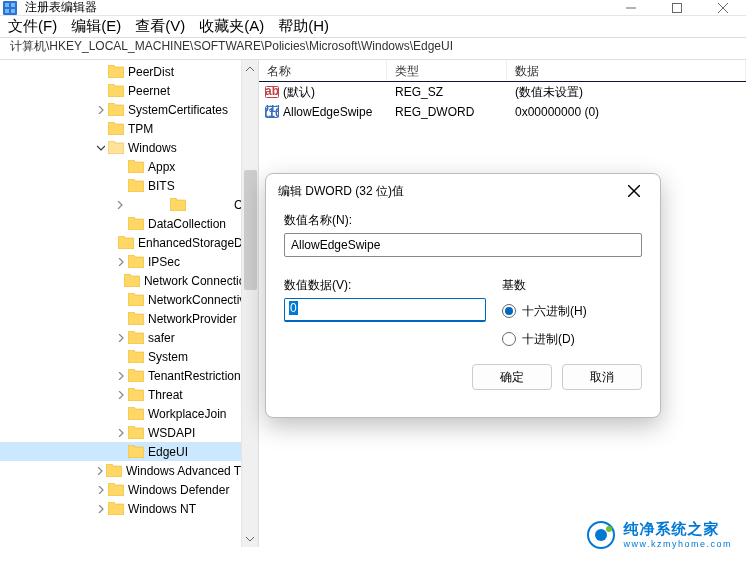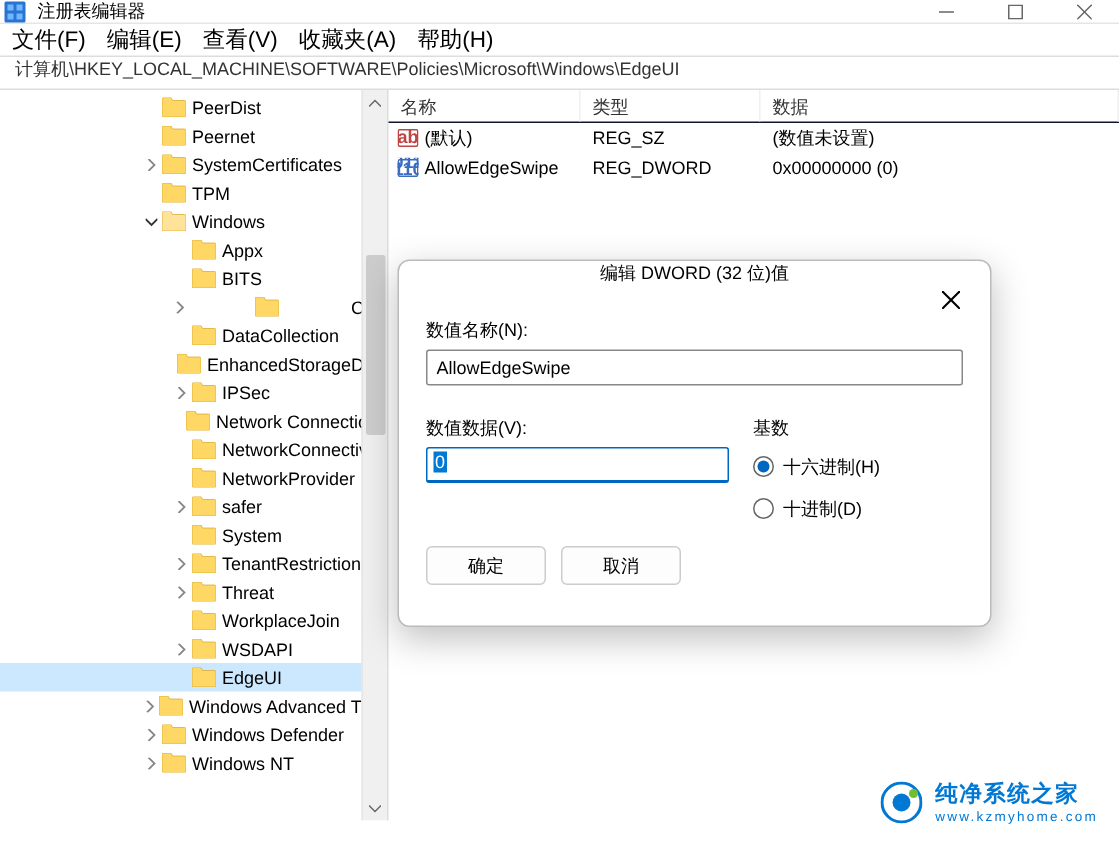--- a/index.html
+++ b/index.html
@@ -30,34 +30,34 @@
 .list-header .col { padding: 3px 8px; font-size: 12px; color: #333; border-right: 1px solid #f0f0f0; }
 .col-name { width: 128px; }
 .col-type { width: 120px; }
 .col-data { flex: 1; }
 .list-body { }
 .list-row { display: flex; height: 20px; align-items: center; }
 .list-row .cell { padding: 0 8px; font-size: 12px; color: #000; white-space: nowrap; overflow: hidden; }
 .reg-icon { width: 14px; height: 14px; margin-left: 4px; display: inline-flex; align-items: center; justify-content: center; }
 
 .dialog { position: absolute; left: 265px; top: 173px; width: 396px; height: 245px; background: #fff; border: 1px solid #bbb; border-radius: 8px; box-shadow: 0 8px 24px rgba(0,0,0,0.25); }
-.dialog-title { height: 34px; display: flex; align-items: center; padding: 0 12px; font-size: 12px; color: #000; flex-direction: column; }
+.dialog-title { height: 34px; display: flex; align-items: center; padding: 0 12px; font-size: 12px; color: #000; }
 .dialog-close { margin-left: auto; width: 28px; height: 28px; display: flex; align-items: center; justify-content: center; cursor: pointer; }
 .dialog-body { padding: 0 18px; }
 .field-label { font-size: 12px; color: #000; margin-top: 4px; margin-bottom: 4px; }
 .text-input { width: 100%; height: 24px; border: 1px solid #888; padding: 2px 6px; font-size: 12px; border-radius: 2px; }
 .row-vb { display: flex; margin-top: 16px; }
 .val-col { flex: 1; margin-right: 16px; }
 .val-input { width: 100%; height: 24px; border: 1px solid #0067c0; border-bottom: 2px solid #0067c0; padding: 2px 4px; font-size: 12px; border-radius: 2px; }
 .val-input .sel { background: #0078d4; color: #fff; padding: 0 1px; }
 .base-col { width: 140px; }
 .radio-row { display: flex; align-items: center; height: 22px; margin-top: 6px; }
 .radio { width: 14px; height: 14px; border-radius: 50%; border: 1px solid #666; margin-right: 6px; position: relative; }
 .radio.checked::after { content: ""; position: absolute; left: 2px; top: 2px; width: 8px; height: 8px; border-radius: 50%; background: #0067c0; }
-.dlg-buttons { display: flex; gap: 10px; padding: 14px 18px; }
+.dlg-buttons { display: flex; justify-content: flex-end; gap: 10px; padding: 14px 18px; }
 .dlg-btn { width: 80px; height: 26px; border: 1px solid #ccc; border-radius: 4px; background: #fdfdfd; font-size: 12px; cursor: pointer; }
 
 .watermark { position: absolute; right: 14px; bottom: 14px; display: flex; align-items: center; gap: 8px; }
 .wm-logo { width: 28px; height: 28px; }
 .wm-text { display: flex; flex-direction: column; }
 .wm-cn { font-size: 15px; font-weight: 600; color: #0078d4; letter-spacing: 1px; }
 .wm-url { font-size: 9px; color: #0078d4; letter-spacing: 1.5px; }
 
 .scrollbar-v { position: absolute; right: 0; top: 0; width: 17px; height: 100%; background: #f0f0f0; border-left: 1px solid #e5e5e5; }
 .sb-arrow { height: 17px; display: flex; align-items: center; justify-content: center; color: #666; }

